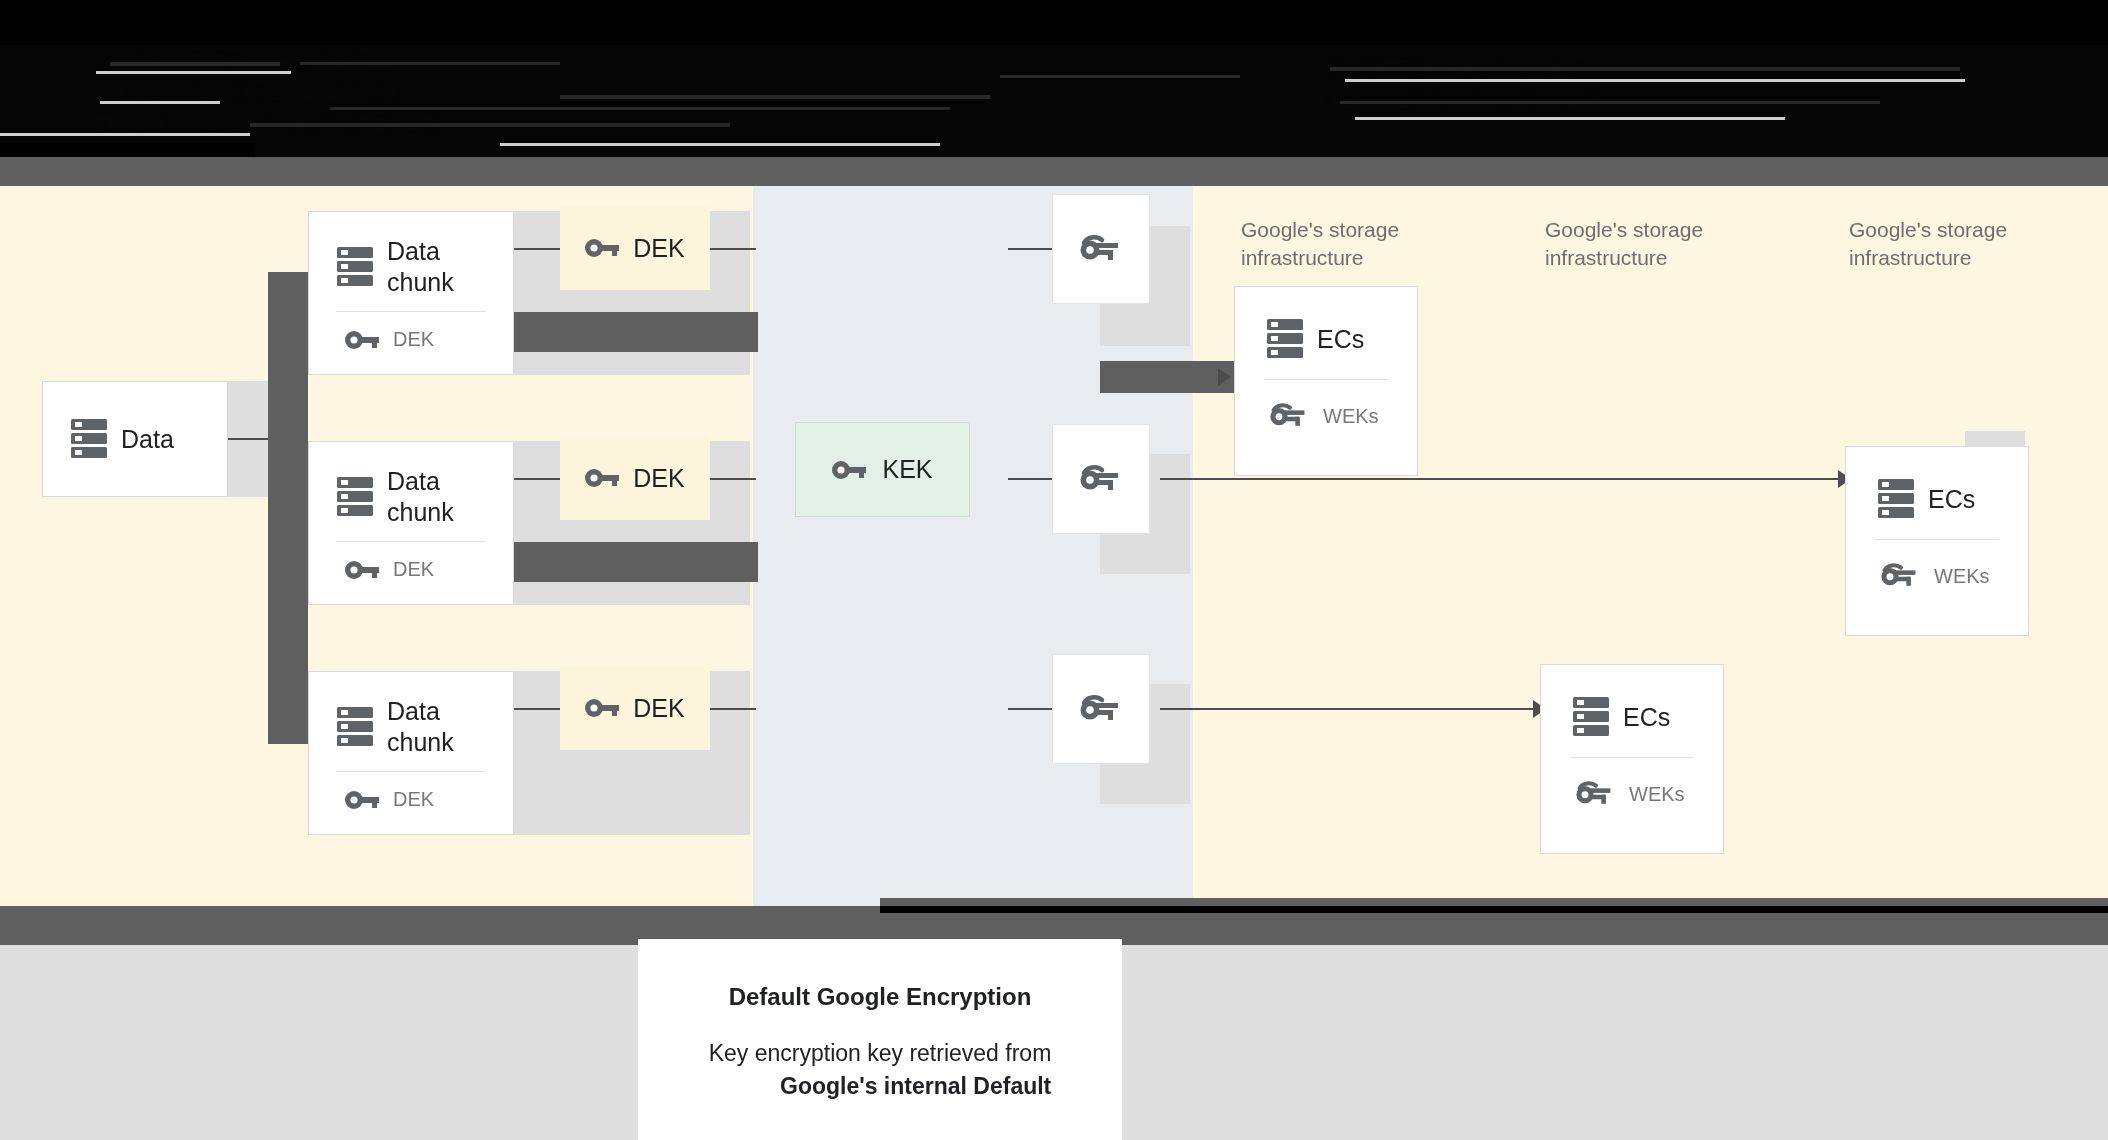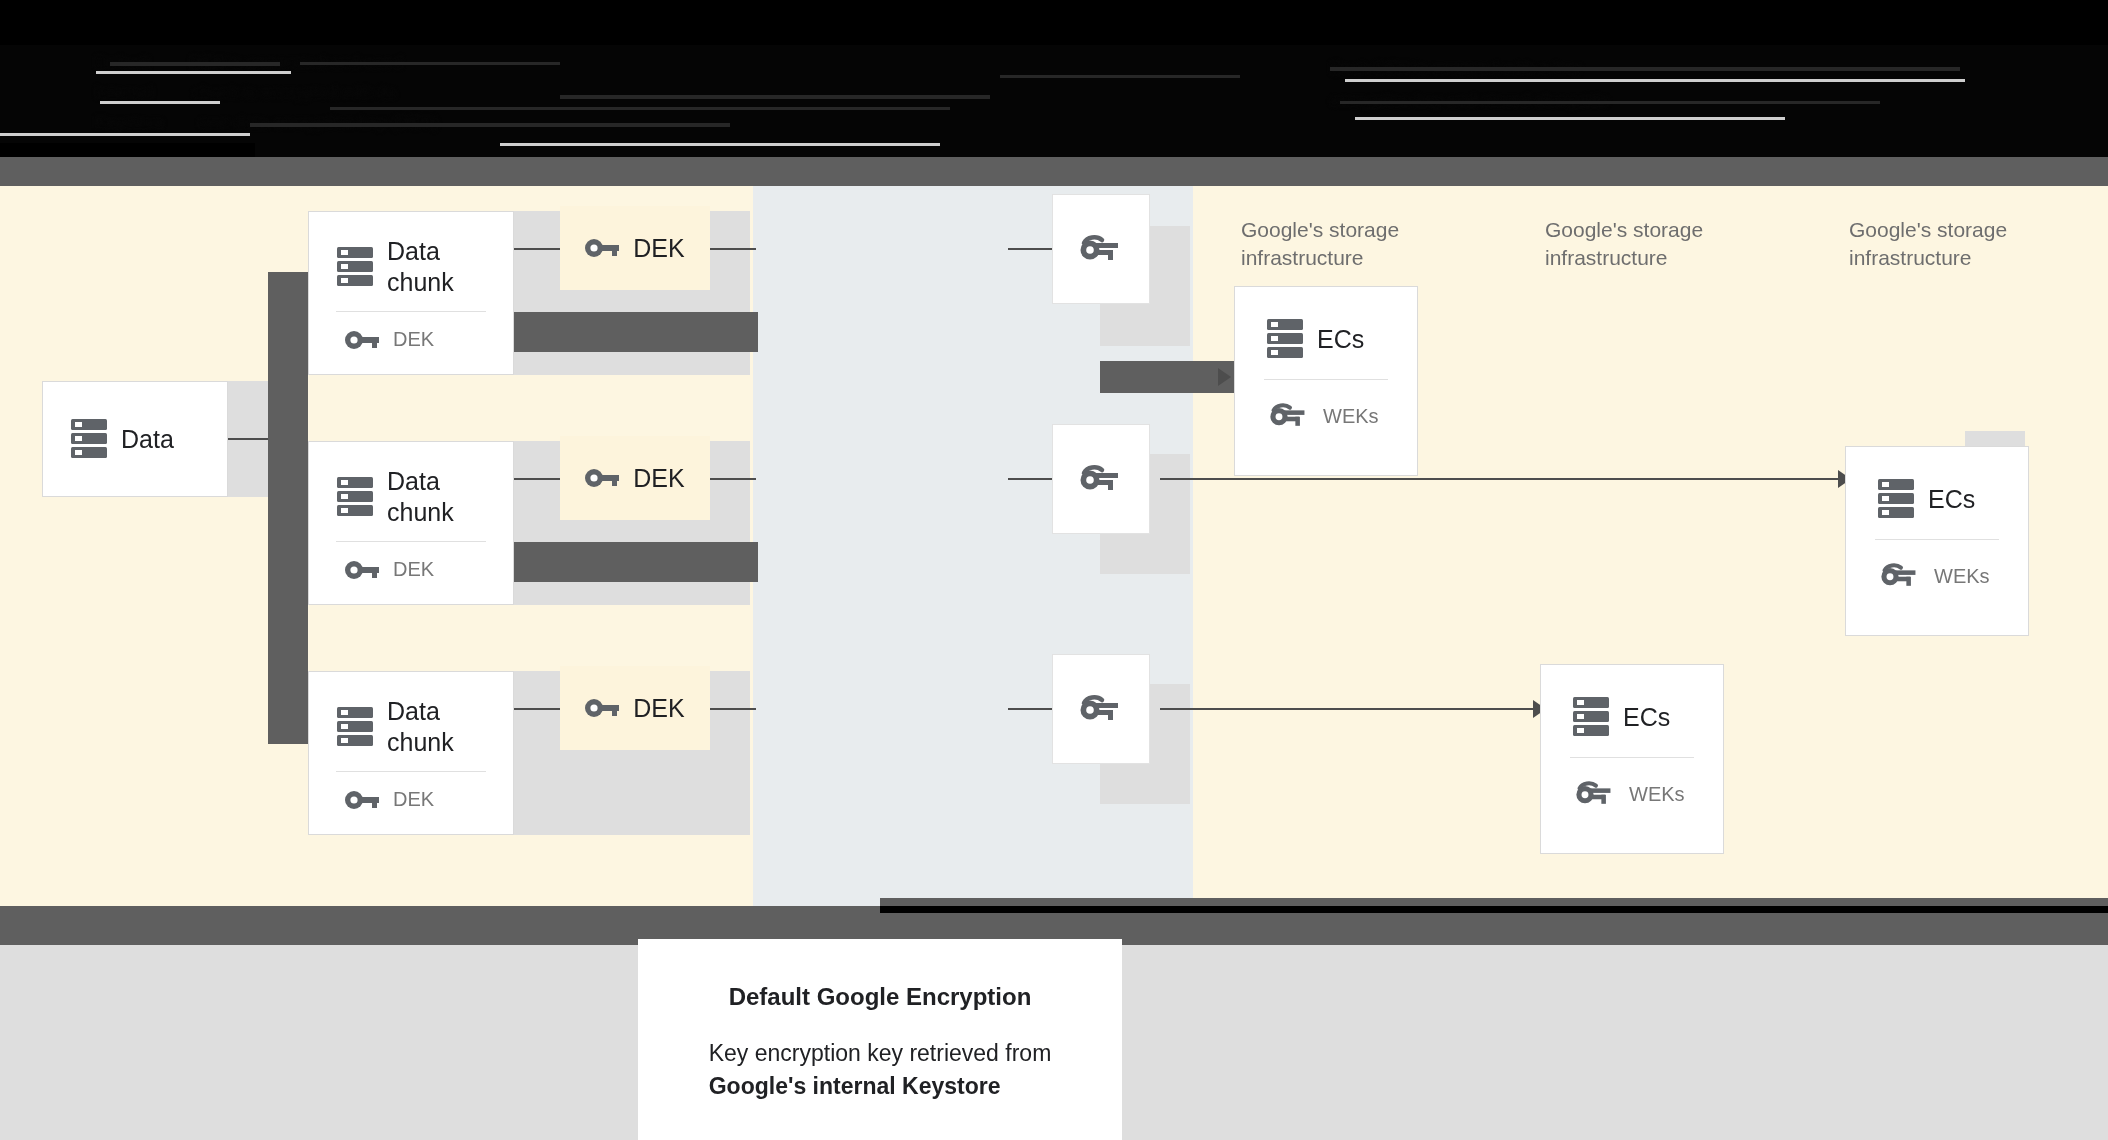--- a/index.html
+++ b/index.html
@@ -43,21 +43,21 @@
   .connector{position:absolute;background:#4d4d4d;height:2px;}
   .redact{position:absolute;background:#5f5f5f;}
   .arrowhead{position:absolute;width:0;height:0;border-top:9px solid transparent;
              border-bottom:9px solid transparent;border-left:13px solid #4d4d4d;}
 
   .zonelabel{position:absolute;font-size:21px;color:#6e6e6e;line-height:1.35;margin-left:29px;}
 
   .caption{position:absolute;background:#fff;display:flex;flex-direction:column;
            align-items:center;justify-content:center;gap:26px;}
   .cap-title{font-size:24px;font-weight:bold;color:#202124;}
-  .cap-body{font-size:23px;color:#202124;text-align:left;line-height:1.45;}
+  .cap-body{font-size:23px;color:#202124;text-align:right;line-height:1.45;}
   .cap-body b{font-weight:bold;}
 
   
   .svr{display:block;}
   .keyi{display:block;}
 </style>
 </head>
 <body>
 
 <div class="stage">
@@ -269,20 +269,31 @@
         <svg class="keyi" width="34" height="22" viewBox="0 0 34 22">
           <circle cx="9" cy="11" r="9" fill="#5f6368"></circle>
             <circle cx="9" cy="11" r="3.6" fill="#fff"></circle>
           <rect x="14" y="8" width="20" height="6" fill="#5f6368"></rect>
             <rect x="27" y="8" width="5" height="11" fill="#5f6368"></rect>
         </svg>
       </span>
       <span class="boxlabel">DEK</span>
     </div>
 
+    <div class="kekbox" style="left:795px;top:236px;width:175px;height:95px;">
+      <span>
+        <svg class="keyi" width="34" height="22" viewBox="0 0 34 22">
+          <circle cx="9" cy="11" r="9" fill="#5f6368"></circle>
+            <circle cx="9" cy="11" r="3.6" fill="#fff"></circle>
+          <rect x="14" y="8" width="20" height="6" fill="#5f6368"></rect>
+            <rect x="27" y="8" width="5" height="11" fill="#5f6368"></rect>
+        </svg>
+      </span>
+      <span class="boxlabel">KEK</span>
+    </div>
 
     <div class="keybox" style="left:1052px;top:8px;width:98px;height:110px;">
       <span>
         <svg width="44" height="30" viewBox="0 0 44 30">
           <path d="M5 11 A11 9 0 0 1 23 8" stroke="#5f6368" stroke-width="4.5" fill="none" stroke-linecap="round"></path>
           <circle cx="11" cy="18" r="9.5" fill="#5f6368"></circle>
             <circle cx="11" cy="18" r="3.8" fill="#fff"></circle>
           <rect x="17" y="11" width="22" height="5" fill="#5f6368"></rect>
           <rect x="17" y="18" width="16" height="5" fill="#5f6368"></rect>
           <rect x="29" y="18" width="5" height="10" fill="#5f6368"></rect>
@@ -406,18 +417,18 @@
 
   </div>
 
   <div class="darkband-bot"></div>
   <div class="darkband-bot-notch"></div>
   <div class="bottomzone">
     <div class="caption" style="left:638px;top:-6px;width:484px;height:208px;">
       <div class="cap-title">Default Google Encryption</div>
       <div class="cap-body">
         <span>Key encryption key retrieved from</span><br>
-        <b>Google's internal Keystore</b>
+        <b>Google's internal Default</b>
       </div>
     </div>
   </div>
 
 </div>
 
 </body></html>

